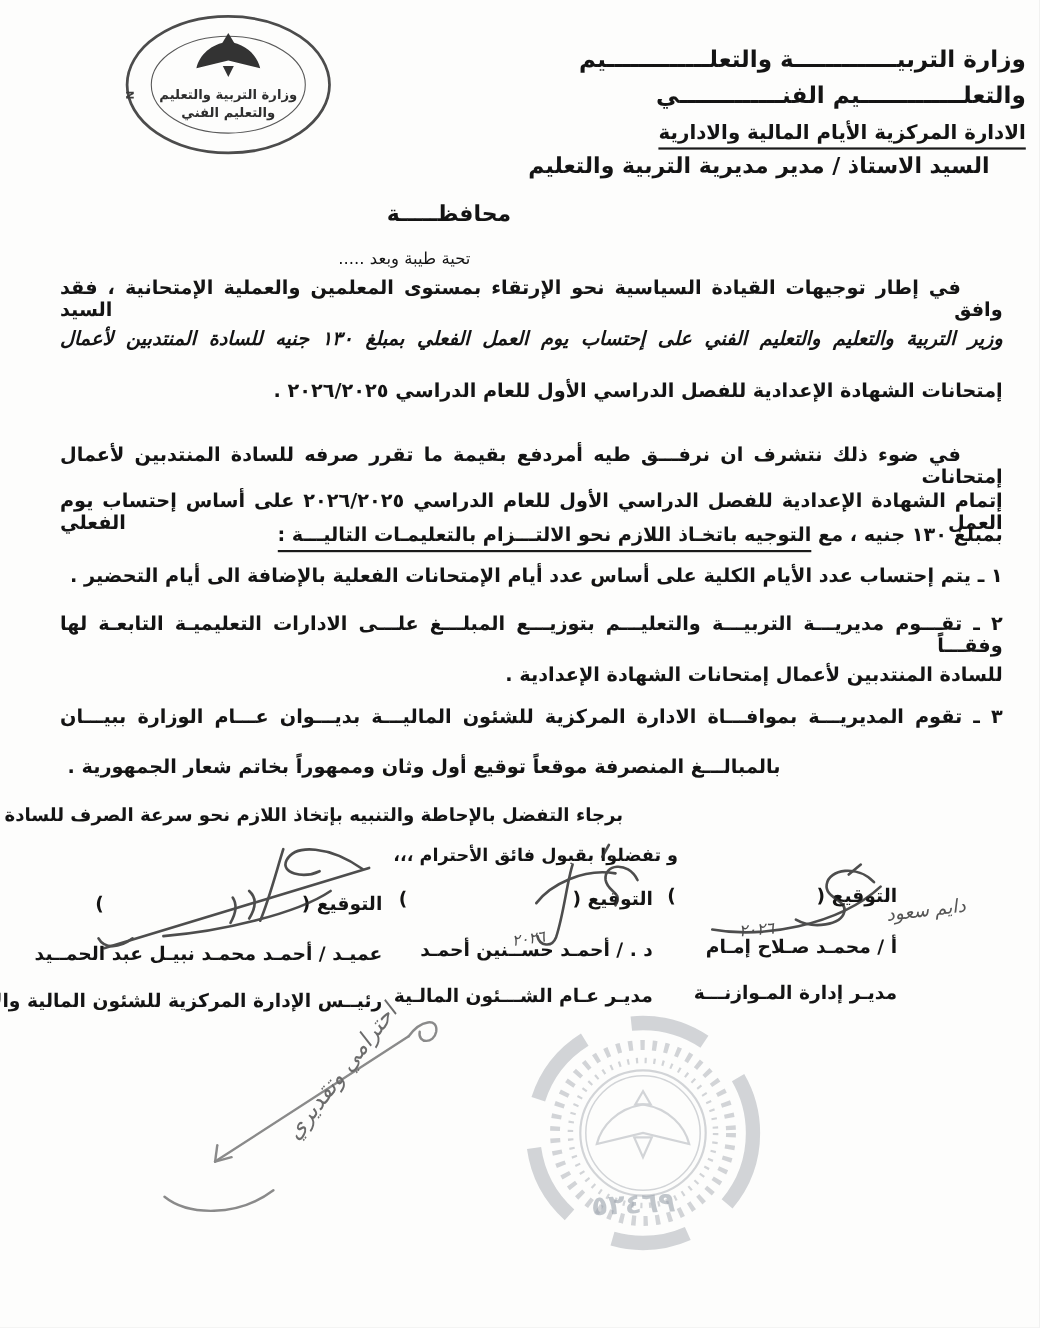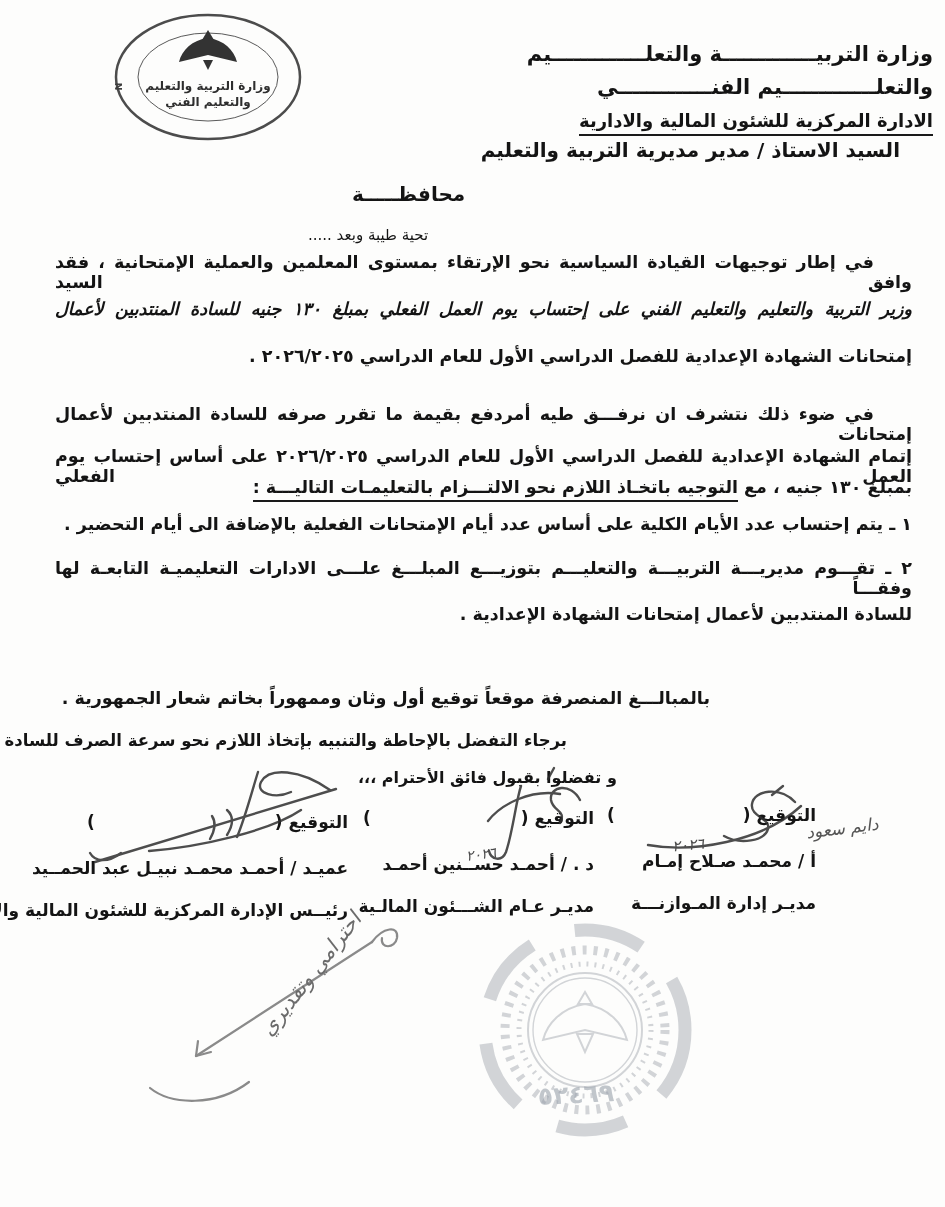--- a/index.html
+++ b/index.html
@@ -66,40 +66,41 @@
       <path d="M100 30 c-16 2 -26 12 -29 24 l29 -7 l29 7 c-3 -12 -13 -22 -29 -24 z"></path>
       <path d="M95 52 h10 l-5 10 z"></path>
     </g>
     <text x="100" y="82" text-anchor="middle" font-size="12" font-weight="bold" fill="#2e2e2e">وزارة التربية والتعليم</text>
     <text x="100" y="98" text-anchor="middle" font-size="12" font-weight="bold" fill="#2e2e2e">والتعليم الفني</text>
   </svg>
 
   <div class="abs hdr">
     <div class="hdr-line">وزارة التربيـــــــــــــة والتعلـــــــــــــيم</div>
     <div class="hdr-line">والتعلـــــــــــــيم الفنـــــــــــــي</div>
-    <div class="hdr-dept">الادارة المركزية للشئون المالية والادارية</div>
+    <div class="hdr-dept">الادارة المركزية الأيام المالية والادارية</div>
   </div>
 
   <div class="abs to-line">السيد الاستاذ /  مدير مديرية التربية والتعليم</div>
   <div class="abs gov">محافظـــــة</div>
   <div class="abs greet">تحية طيبة وبعد .....</div>
 
   <div class="abs bl just" style="top:252px;"><span class="indent"></span><span>في إطار توجيهات القيادة السياسية نحو الإرتقاء بمستوى المعلمين والعملية الإمتحانية ، فقد وافق السيد</span></div>
   <div class="abs bl just" style="top:299px;font-style:italic;">وزير التربية والتعليم والتعليم الفني على إحتساب يوم العمل الفعلي بمبلغ ١٣٠ جنيه للسادة المنتدبين لأعمال</div>
   <div class="abs bl r" style="top:346px;">إمتحانات الشهادة الإعدادية للفصل الدراسي الأول للعام الدراسي ٢٠٢٦/٢٠٢٥ .</div>
 
   <div class="abs bl just" style="top:404px;"><span class="indent"></span><span>في ضوء ذلك نتشرف ان نرفـــق طيه أمردفع بقيمة ما تقرر صرفه للسادة المنتدبين لأعمال إمتحانات</span></div>
   <div class="abs bl just" style="top:446px;">إتمام الشهادة الإعدادية للفصل الدراسي الأول للعام الدراسي ٢٠٢٦/٢٠٢٥ على أساس إحتساب يوم العمل الفعلي</div>
   <div class="abs bl r" style="top:477px;">
     <span>بمبلغ ١٣٠ جنيه ، مع </span><span class="u">التوجيه باتخـاذ اللازم نحو الالتـــزام بالتعليمـات التاليـــة :</span>
   </div>
 
   <div class="abs bl r" style="top:514px;">١ ـ يتم إحتساب عدد الأيام الكلية على أساس عدد أيام الإمتحانات الفعلية بالإضافة الى أيام التحضير .</div>
   <div class="abs bl just" style="top:558px;">٢ ـ تقـــوم مديريـــة التربيـــة والتعليـــم بتوزيـــع المبلـــغ علـــى الادارات التعليميـة التابعـة لها وفقـــاً</div>
   <div class="abs bl r" style="top:604px;">للسادة المنتدبين لأعمال إمتحانات الشهادة الإعدادية .</div>
+  <div class="abs bl just" style="top:642px;">٣ ـ تقوم المديريـــة بموافـــاة الادارة المركزية للشئون الماليـــة بديـــوان عـــام الوزارة ببيـــان</div>
   <div class="abs bl r" style="top:688px;right:235px;width:520px;">بالمبالـــغ المنصرفة موقعاً توقيع أول وثان وممهوراً بخاتم شعار الجمهورية .</div>
 
   <div class="abs" style="left:57px;top:731px;width:510px;font-weight:bold;font-size:16.5px;text-align:right;white-space:nowrap;">برجاء التفضل بالإحاطة والتنبيه بإتخاذ اللازم نحو سرعة الصرف للسادة المستحقين .</div>
   <div class="abs" style="left:358px;top:768px;font-weight:bold;font-size:16px;white-space:nowrap;">و تفضلوا بقبول فائق الأحترام ،،،</div>
 
   <div class="sigcol" style="left:598px;top:805px;width:218px;">
     <div class="sig-label-row">
       <span>التوقيع</span>&nbsp;
       <span>(</span>
       <span class="gap-r"></span>

